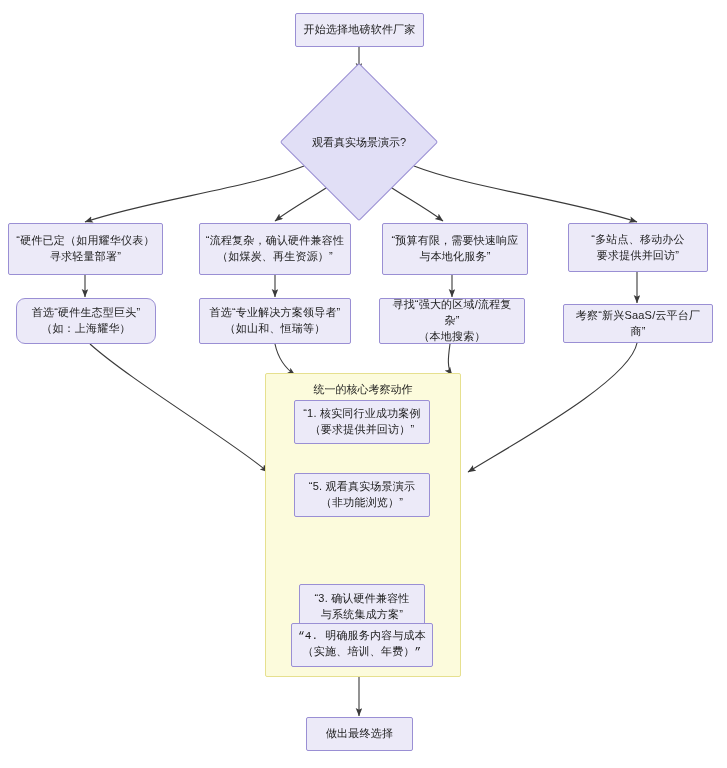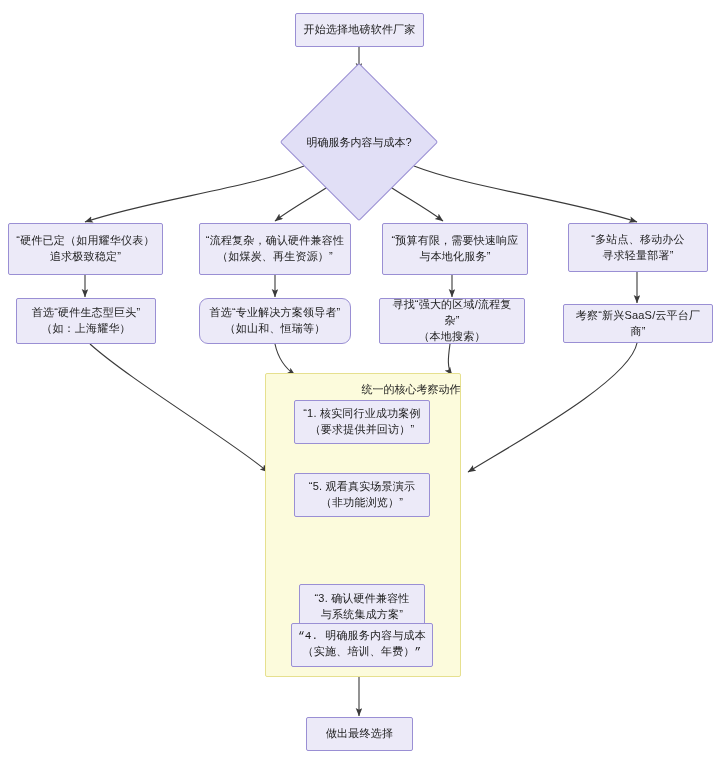--- a/index.html
+++ b/index.html
@@ -99,59 +99,59 @@
       <path d="M359,677 L359,716"></path>
     </g>
   </svg>
 
   <div class="node" style="left:295px;top:13px;width:129px;height:34px;">
     <span class="txt">开始选择地磅软件厂家</span>
   </div>
 
   <div class="diamond-wrap" style="left:303px;top:86px;width:112px;height:112px;">
     <div class="diamond-shape"></div>
-    <div class="diamond-label">明确服务内容与成本?</div>
+    <div class="diamond-label">观看真实场景演示?</div>
   </div>
 
   <div class="node" style="left:8px;top:223px;width:155px;height:52px;">
     <span class="txt">“硬件已定（如用耀华仪表）
-追求极致稳定”</span>
+寻求轻量部署”</span>
   </div>
   <div class="node" style="left:199px;top:223px;width:152px;height:52px;">
     <span class="txt">“流程复杂，确认硬件兼容性
 （如煤炭、再生资源）”</span>
   </div>
   <div class="node" style="left:382px;top:223px;width:146px;height:52px;">
     <span class="txt">“预算有限，需要快速响应
 与本地化服务”</span>
   </div>
   <div class="node" style="left:568px;top:223px;width:140px;height:49px;">
     <span class="txt">“多站点、移动办公
-寻求轻量部署”</span>
+要求提供并回访”</span>
   </div>
 
-  <div class="node" style="left:16px;top:298px;width:140px;height:46px;">
+  <div class="node" style="left:16px;top:298px;width:140px;height:46px;border-radius:9px;">
     <span class="txt">首选“硬件生态型巨头”
 （如：上海耀华）</span>
   </div>
-  <div class="node" style="left:199px;top:298px;width:152px;height:46px;border-radius:9px;">
+  <div class="node" style="left:199px;top:298px;width:152px;height:46px;">
     <span class="txt">首选“专业解决方案领导者”
 （如山和、恒瑞等）</span>
   </div>
   <div class="node" style="left:379px;top:298px;width:146px;height:46px;">
     <span class="txt">寻找“强大的区域/流程复杂”
 （本地搜索）</span>
   </div>
   <div class="node" style="left:563px;top:304px;width:150px;height:39px;">
     <span class="txt">考察“新兴SaaS/云平台厂商”</span>
   </div>
 
   <div class="cluster" style="left:265px;top:373px;width:196px;height:304px;">
   </div>
-  <div class="cluster-title" style="left:265px;top:382px;width:196px;padding-left:48px;">统一的核心考察动作</div>
+  <div class="cluster-title" style="left:265px;top:382px;width:196px;">统一的核心考察动作</div>
 
   <div class="node" style="left:294px;top:400px;width:136px;height:44px;">
     <span class="txt">“1. 核实同行业成功案例
 （要求提供并回访）”</span>
   </div>
   <div class="node" style="left:294px;top:473px;width:136px;height:44px;">
     <span class="txt">“5. 观看真实场景演示
 （非功能浏览）”</span>
   </div>
   <div class="node" style="left:299px;top:548px;width:126px;height:46px;margin-top:36px;">

